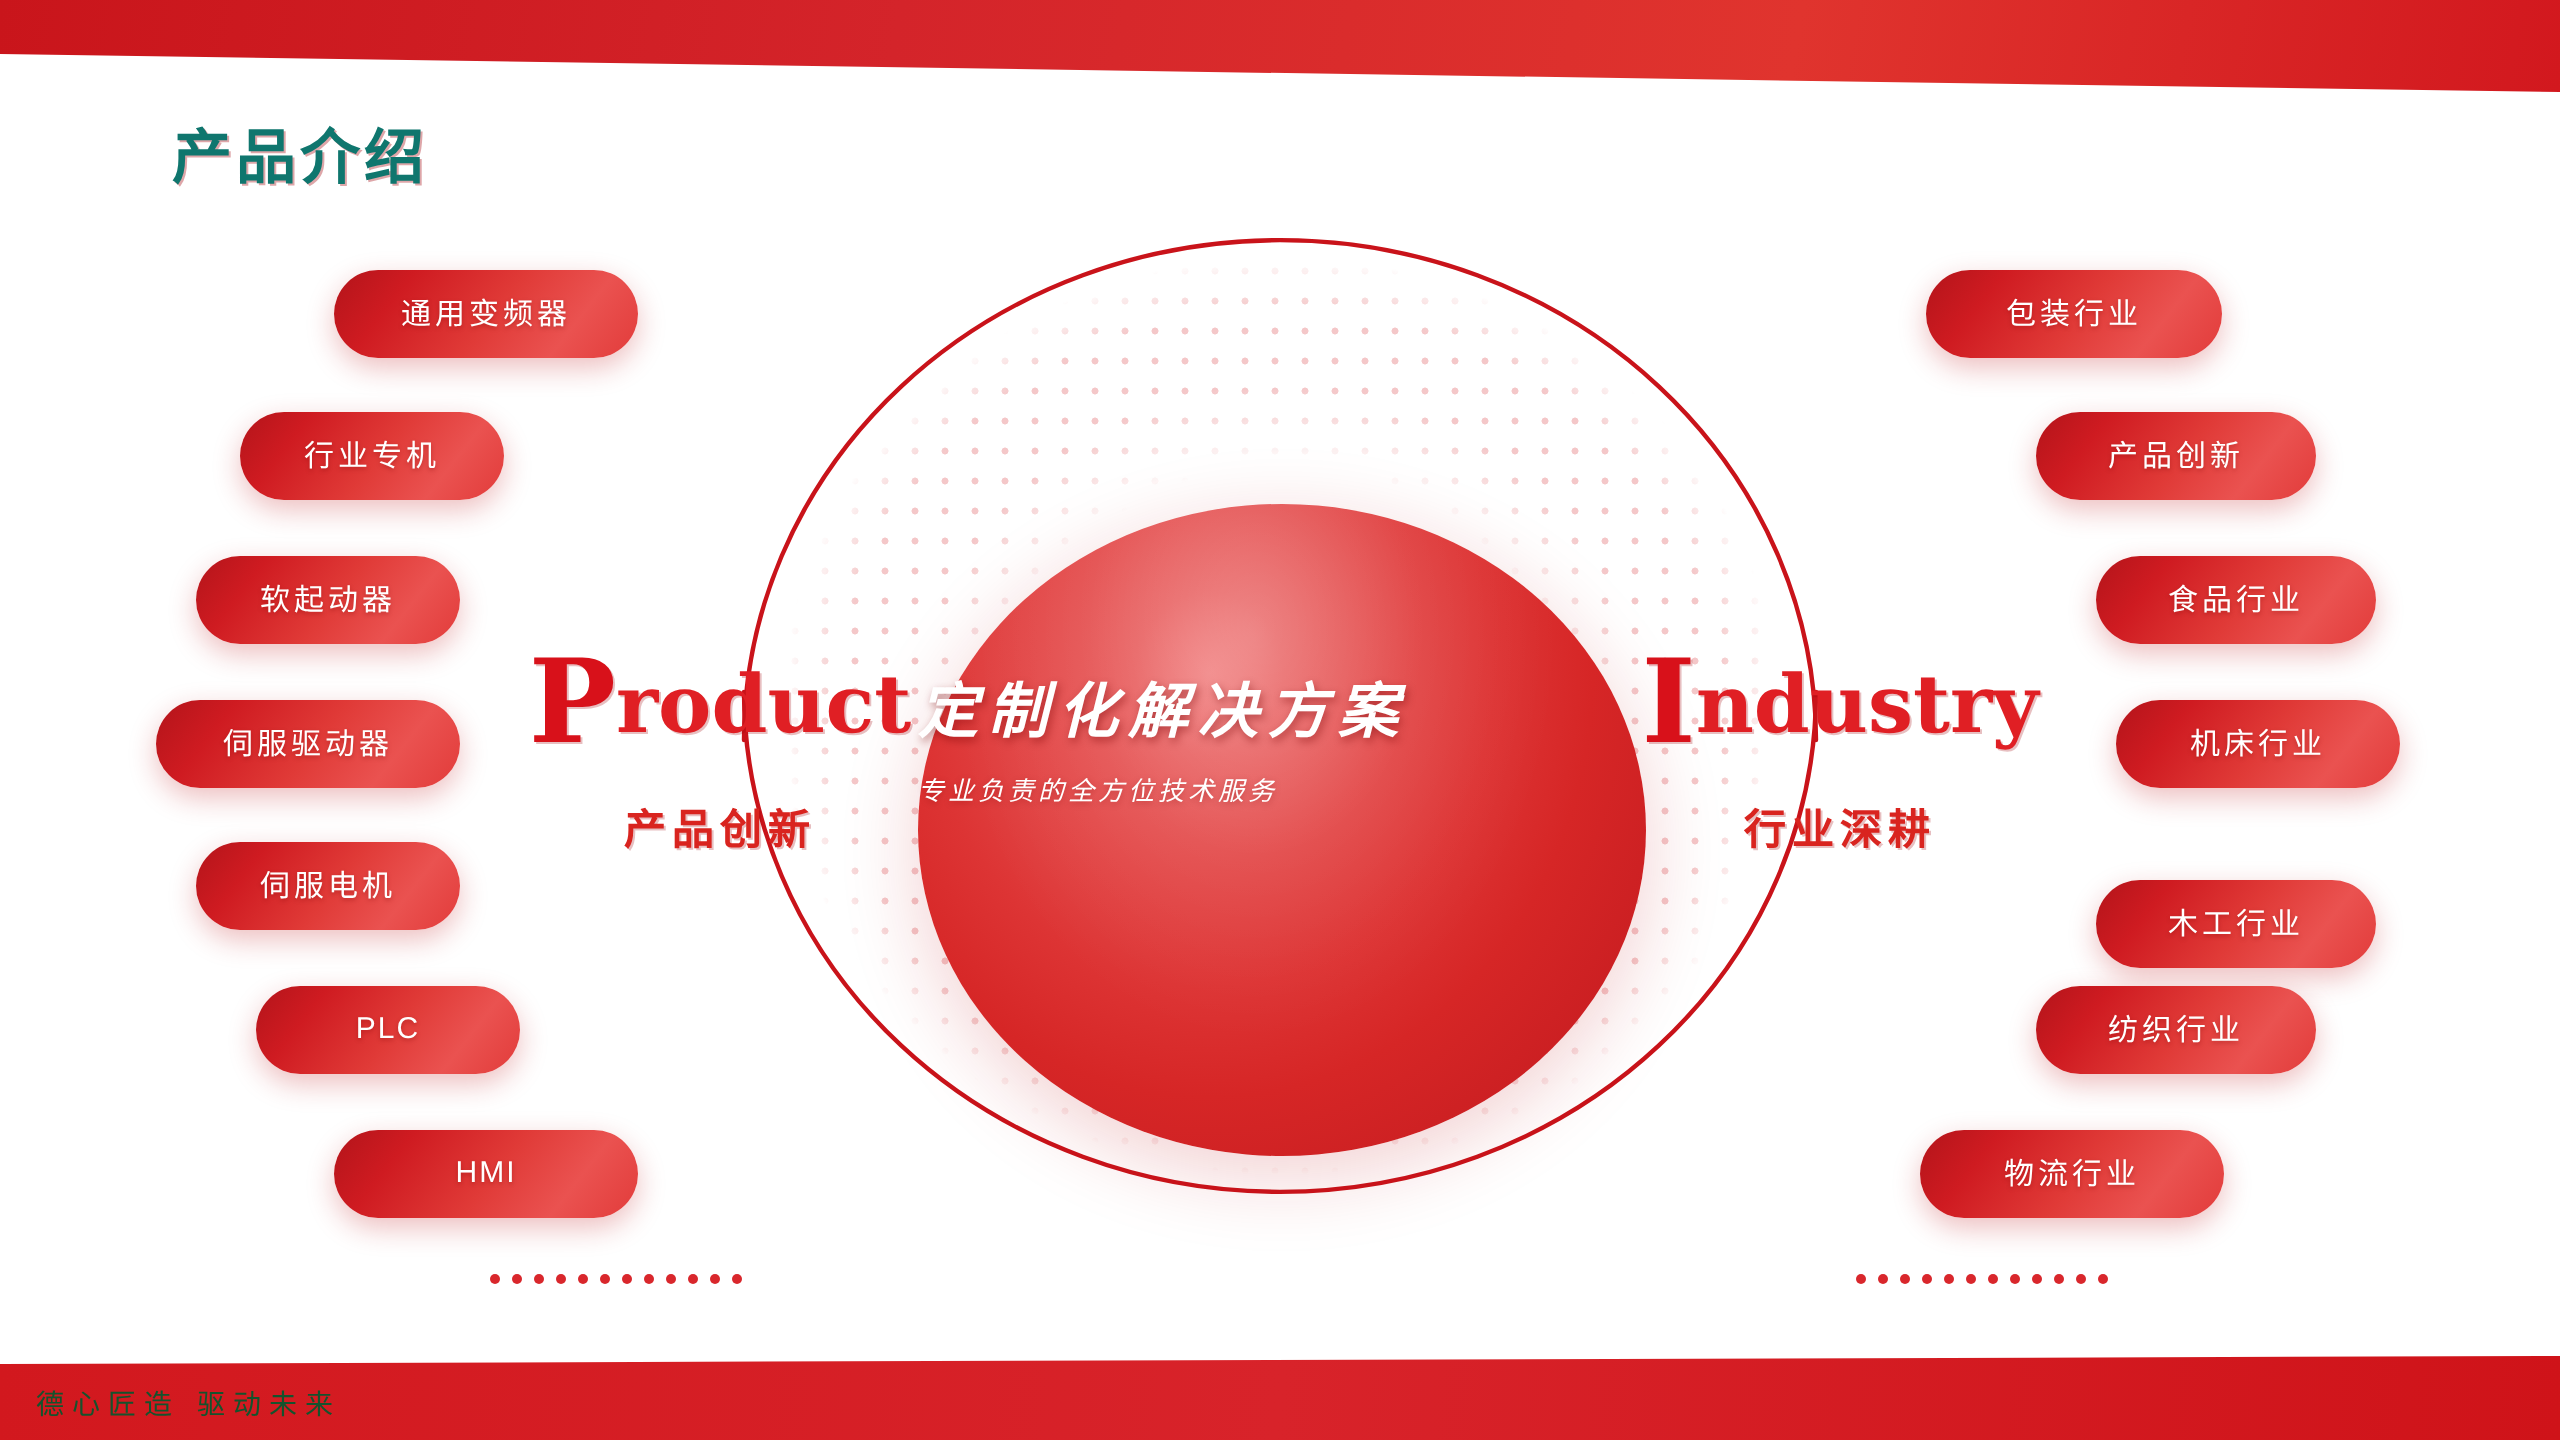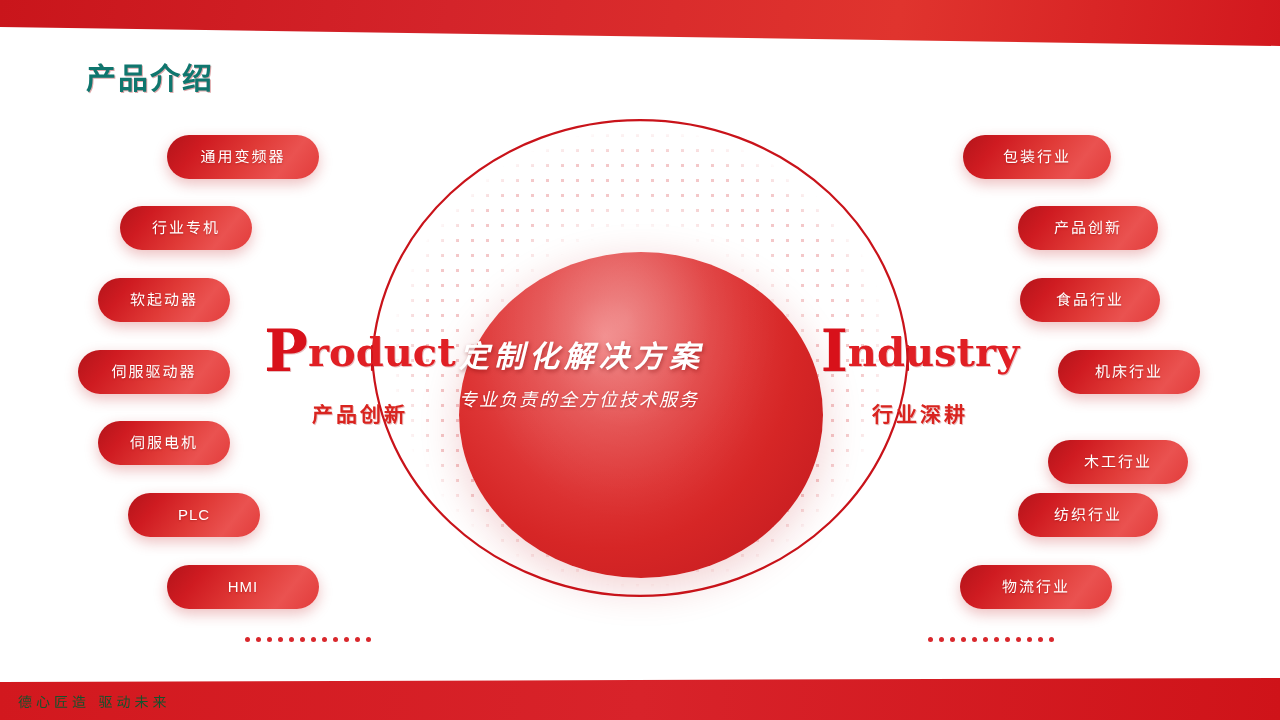--- a/index.html
+++ b/index.html
@@ -144,21 +144,21 @@
   .sphere-title {
     font-size: 30px;
     font-weight: 700;
     letter-spacing: 5px;
     font-family: "DejaVu Sans", "Liberation Sans", sans-serif;
     text-shadow: 1px 2px 4px rgba(120,0,5,0.45);
     line-height: 1.25;
   }
   .sphere-sub {
     margin-top: 9px;
-    font-size: 18px;
+    font-size: 13px;
     font-weight: 400;
     letter-spacing: 2px;
     font-family: "DejaVu Sans", "Liberation Sans", sans-serif;
     text-shadow: 0 1px 3px rgba(120,0,5,0.35);
   }
 
   
   .side-head {
     position: absolute;
     text-align: center;
@@ -268,21 +268,21 @@
         <div class="pill" style="left: 120px; top: 206px; width: 132px;">行业专机</div>
         <div class="pill" style="left: 98px; top: 278px; width: 132px;">软起动器</div>
         <div class="pill" style="left: 78px; top: 350px; width: 152px;">伺服驱动器</div>
         <div class="pill" style="left: 98px; top: 421px; width: 132px;">伺服电机</div>
         <div class="pill lat" style="left: 128px; top: 493px; width: 132px;">PLC</div>
         <div class="pill lat" style="left: 167px; top: 565px; width: 152px;">HMI</div>
       </div>
     <div id="right-pills">
         <div class="pill" style="left: 963px; top: 135px; width: 148px;">包装行业</div>
         <div class="pill" style="left: 1018px; top: 206px; width: 140px;">产品创新</div>
-        <div class="pill" style="left: 1020px; top: 278px; width: 140px;">食品行业</div>
+        <div class="pill" style="left: 1048px; top: 278px; width: 140px;">食品行业</div>
         <div class="pill" style="left: 1058px; top: 350px; width: 142px;">机床行业</div>
         <div class="pill" style="left: 1048px; top: 421px; width: 140px; margin-top: 19px;">木工行业</div>
         <div class="pill" style="left: 1018px; top: 493px; width: 140px;">纺织行业</div>
         <div class="pill" style="left: 960px; top: 565px; width: 152px;">物流行业</div>
       </div>
 
     <div id="left-dots" class="dots" style="left: 245px; top: 636px;">
         <i></i>
         <i></i>
         <i></i>

